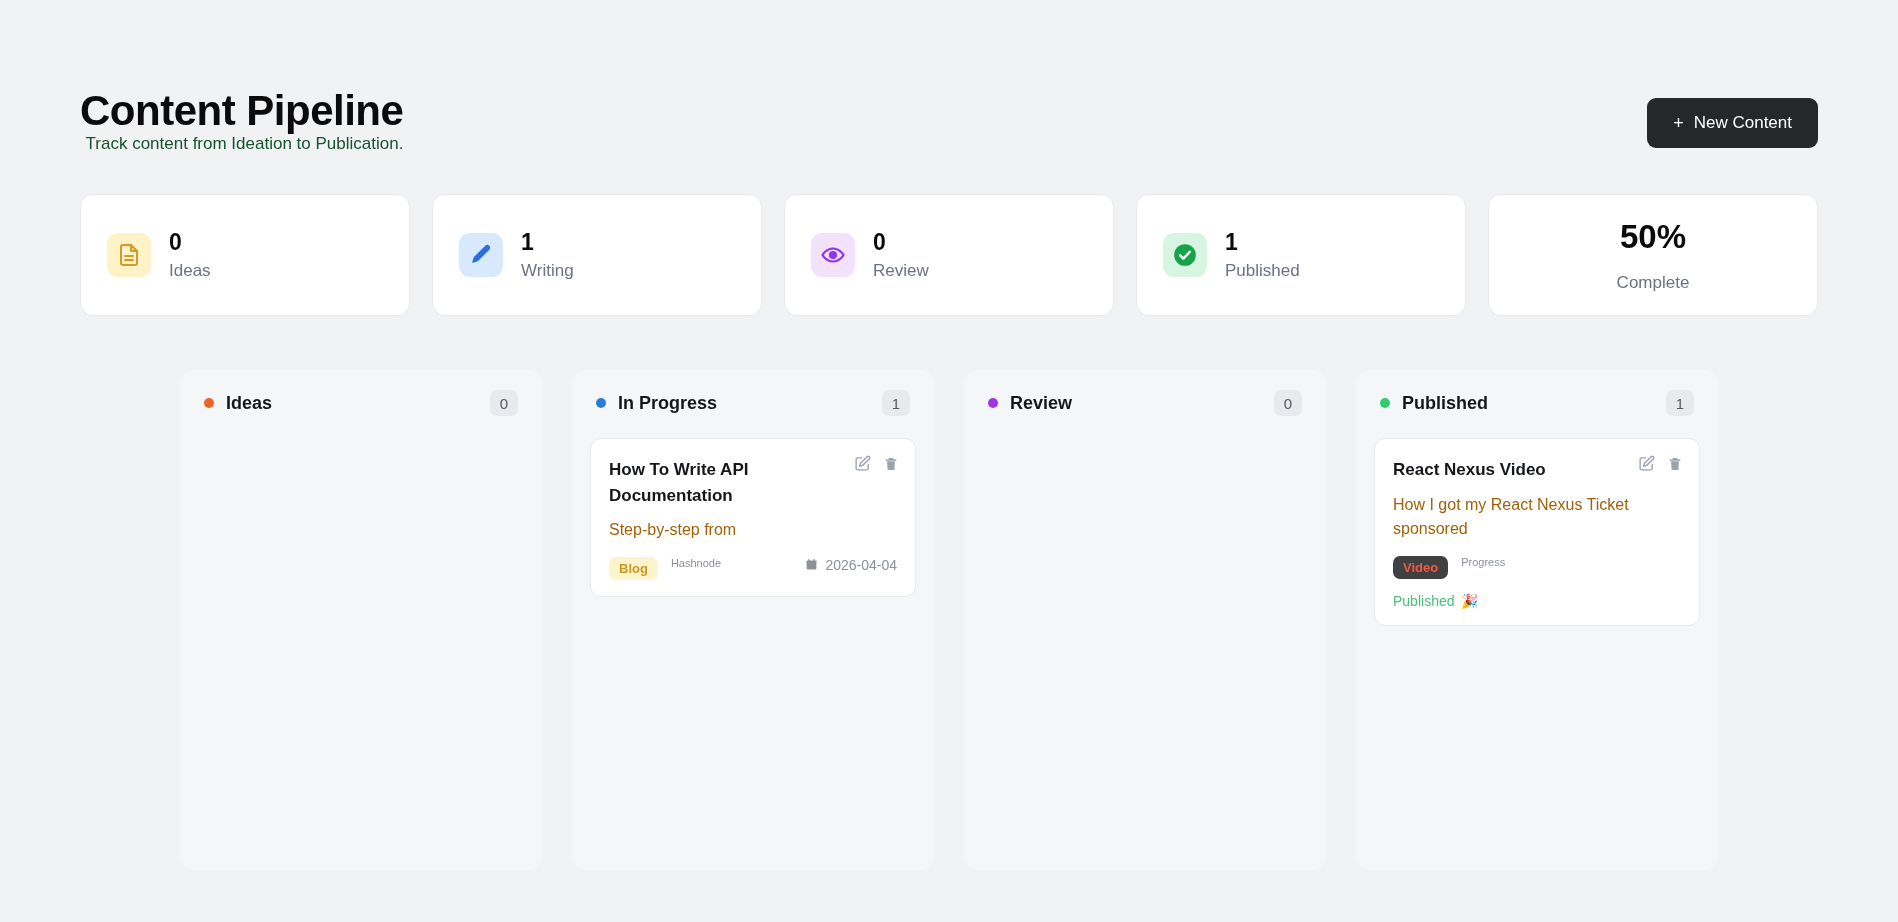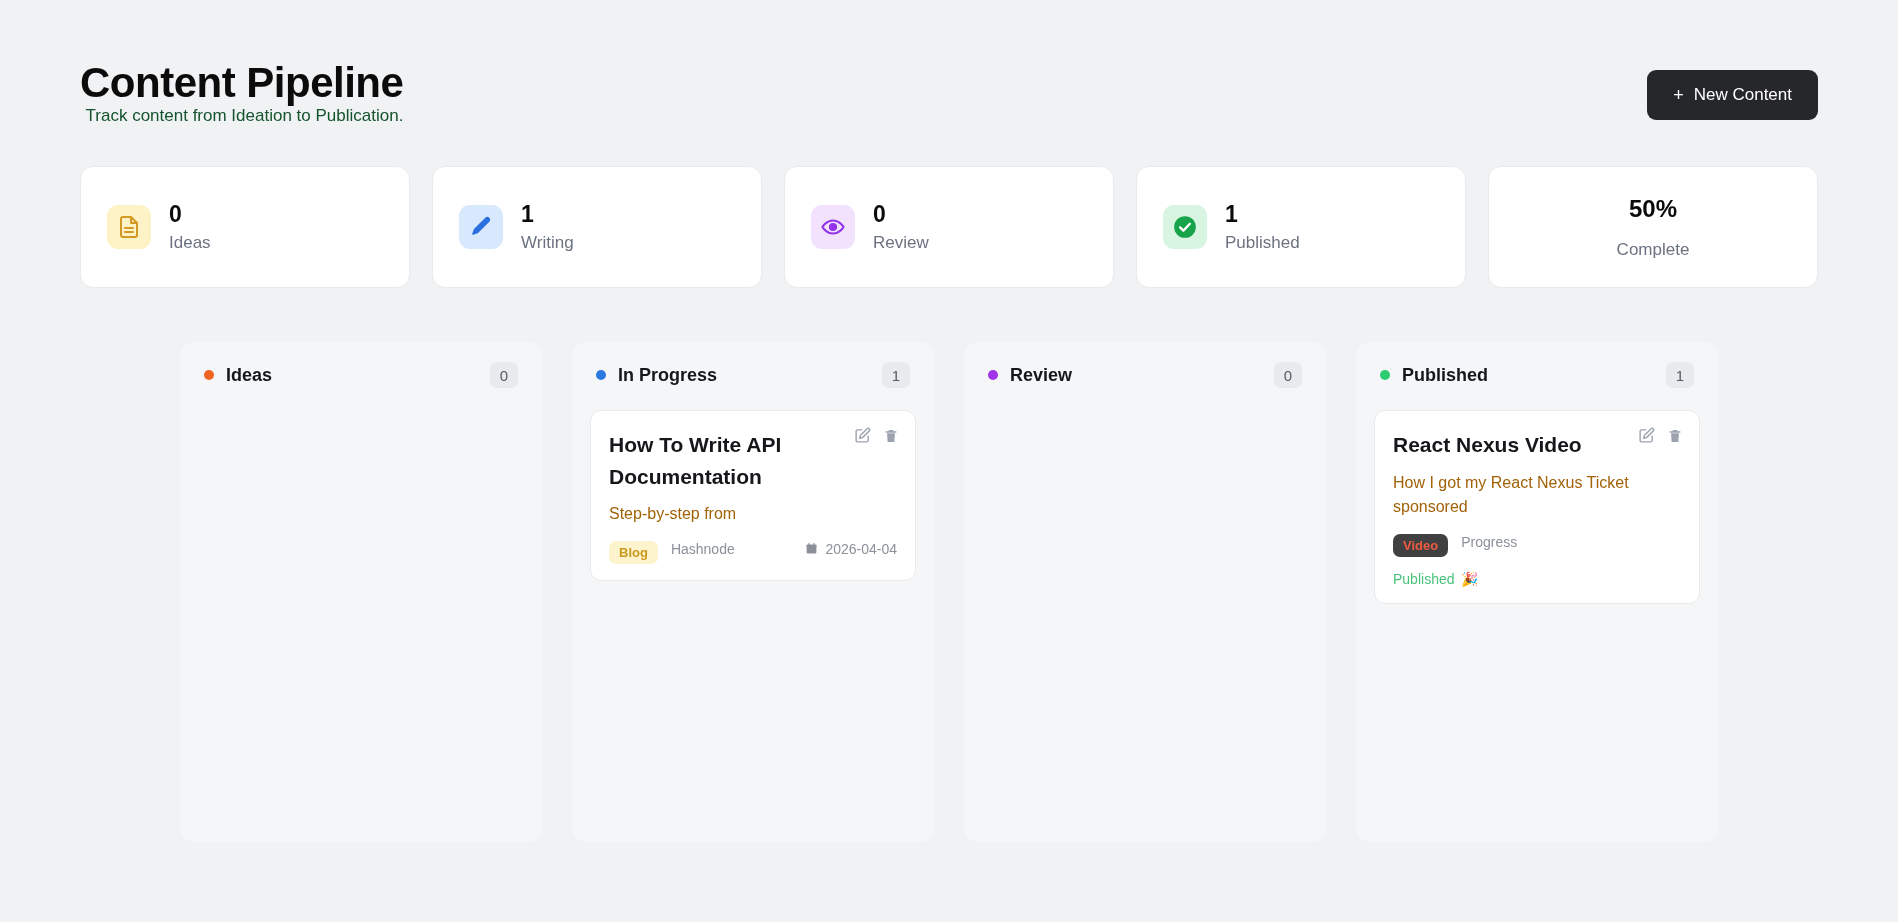--- a/index.html
+++ b/index.html
@@ -7,21 +7,21 @@
     width: 1898px;
     height: 922px;
     background: #f1f2f4;
     font-family: "Liberation Sans", sans-serif;
     overflow: hidden;
   }
   .page {
     position: relative;
     width: 1898px;
     height: 922px;
-    padding: 60px 80px 0 80px;
+    padding: 88px 80px 0 80px;
   }
 
   
   .header-row {
     display: flex;
     align-items: flex-start;
     justify-content: space-between;
   }
   .page-title {
     font-size: 42px;
@@ -87,21 +87,21 @@
     font-size: 23px;
     font-weight: 700;
     color: #0b0b0c;
     line-height: 1.2;
   }
   .stat-label {
     font-size: 17px;
     color: #6b7280;
     margin-top: 4px;
   }
-  .stat-card.centered .stat-value { font-size: 24px; text-align: center; }
+  .stat-card.centered .stat-value { font-size: 33px; text-align: center; }
   .stat-card.centered .stat-label { margin-top: 16px; }
 
   
   .board {
     display: grid;
     grid-template-columns: repeat(4, 1fr);
     gap: 30px;
     margin-top: 54px;
     padding: 0 100px;
   }
@@ -163,21 +163,21 @@
   }
   .icon-btn {
     background: none;
     border: none;
     padding: 0;
     cursor: pointer;
     line-height: 0;
     color: #9ca3af;
   }
   .card-title {
-    font-size: 21px;
+    font-size: 17px;
     font-weight: 700;
     color: #15171a;
     line-height: 1.5;
     padding-right: 62px;
   }
   .card-desc {
     font-size: 16px;
     color: #a16207;
     line-height: 1.55;
     margin-top: 10px;
@@ -191,21 +191,21 @@
   }
   .badge {
     font-size: 13px;
     font-weight: 700;
     border-radius: 7px;
     padding: 4px 10px;
   }
   .badge.blog { background: #fdf3cd; color: #ca9a20; }
   .badge.video { background: #404040; color: #ef5a42; }
   .meta-text {
-    font-size: 14px;
+    font-size: 11px;
     color: #8b9099;
   }
   .card-date {
     display: inline-flex;
     align-items: center;
     gap: 7px;
     margin-left: auto;
     font-size: 14px;
     color: #8b9099;
   }

